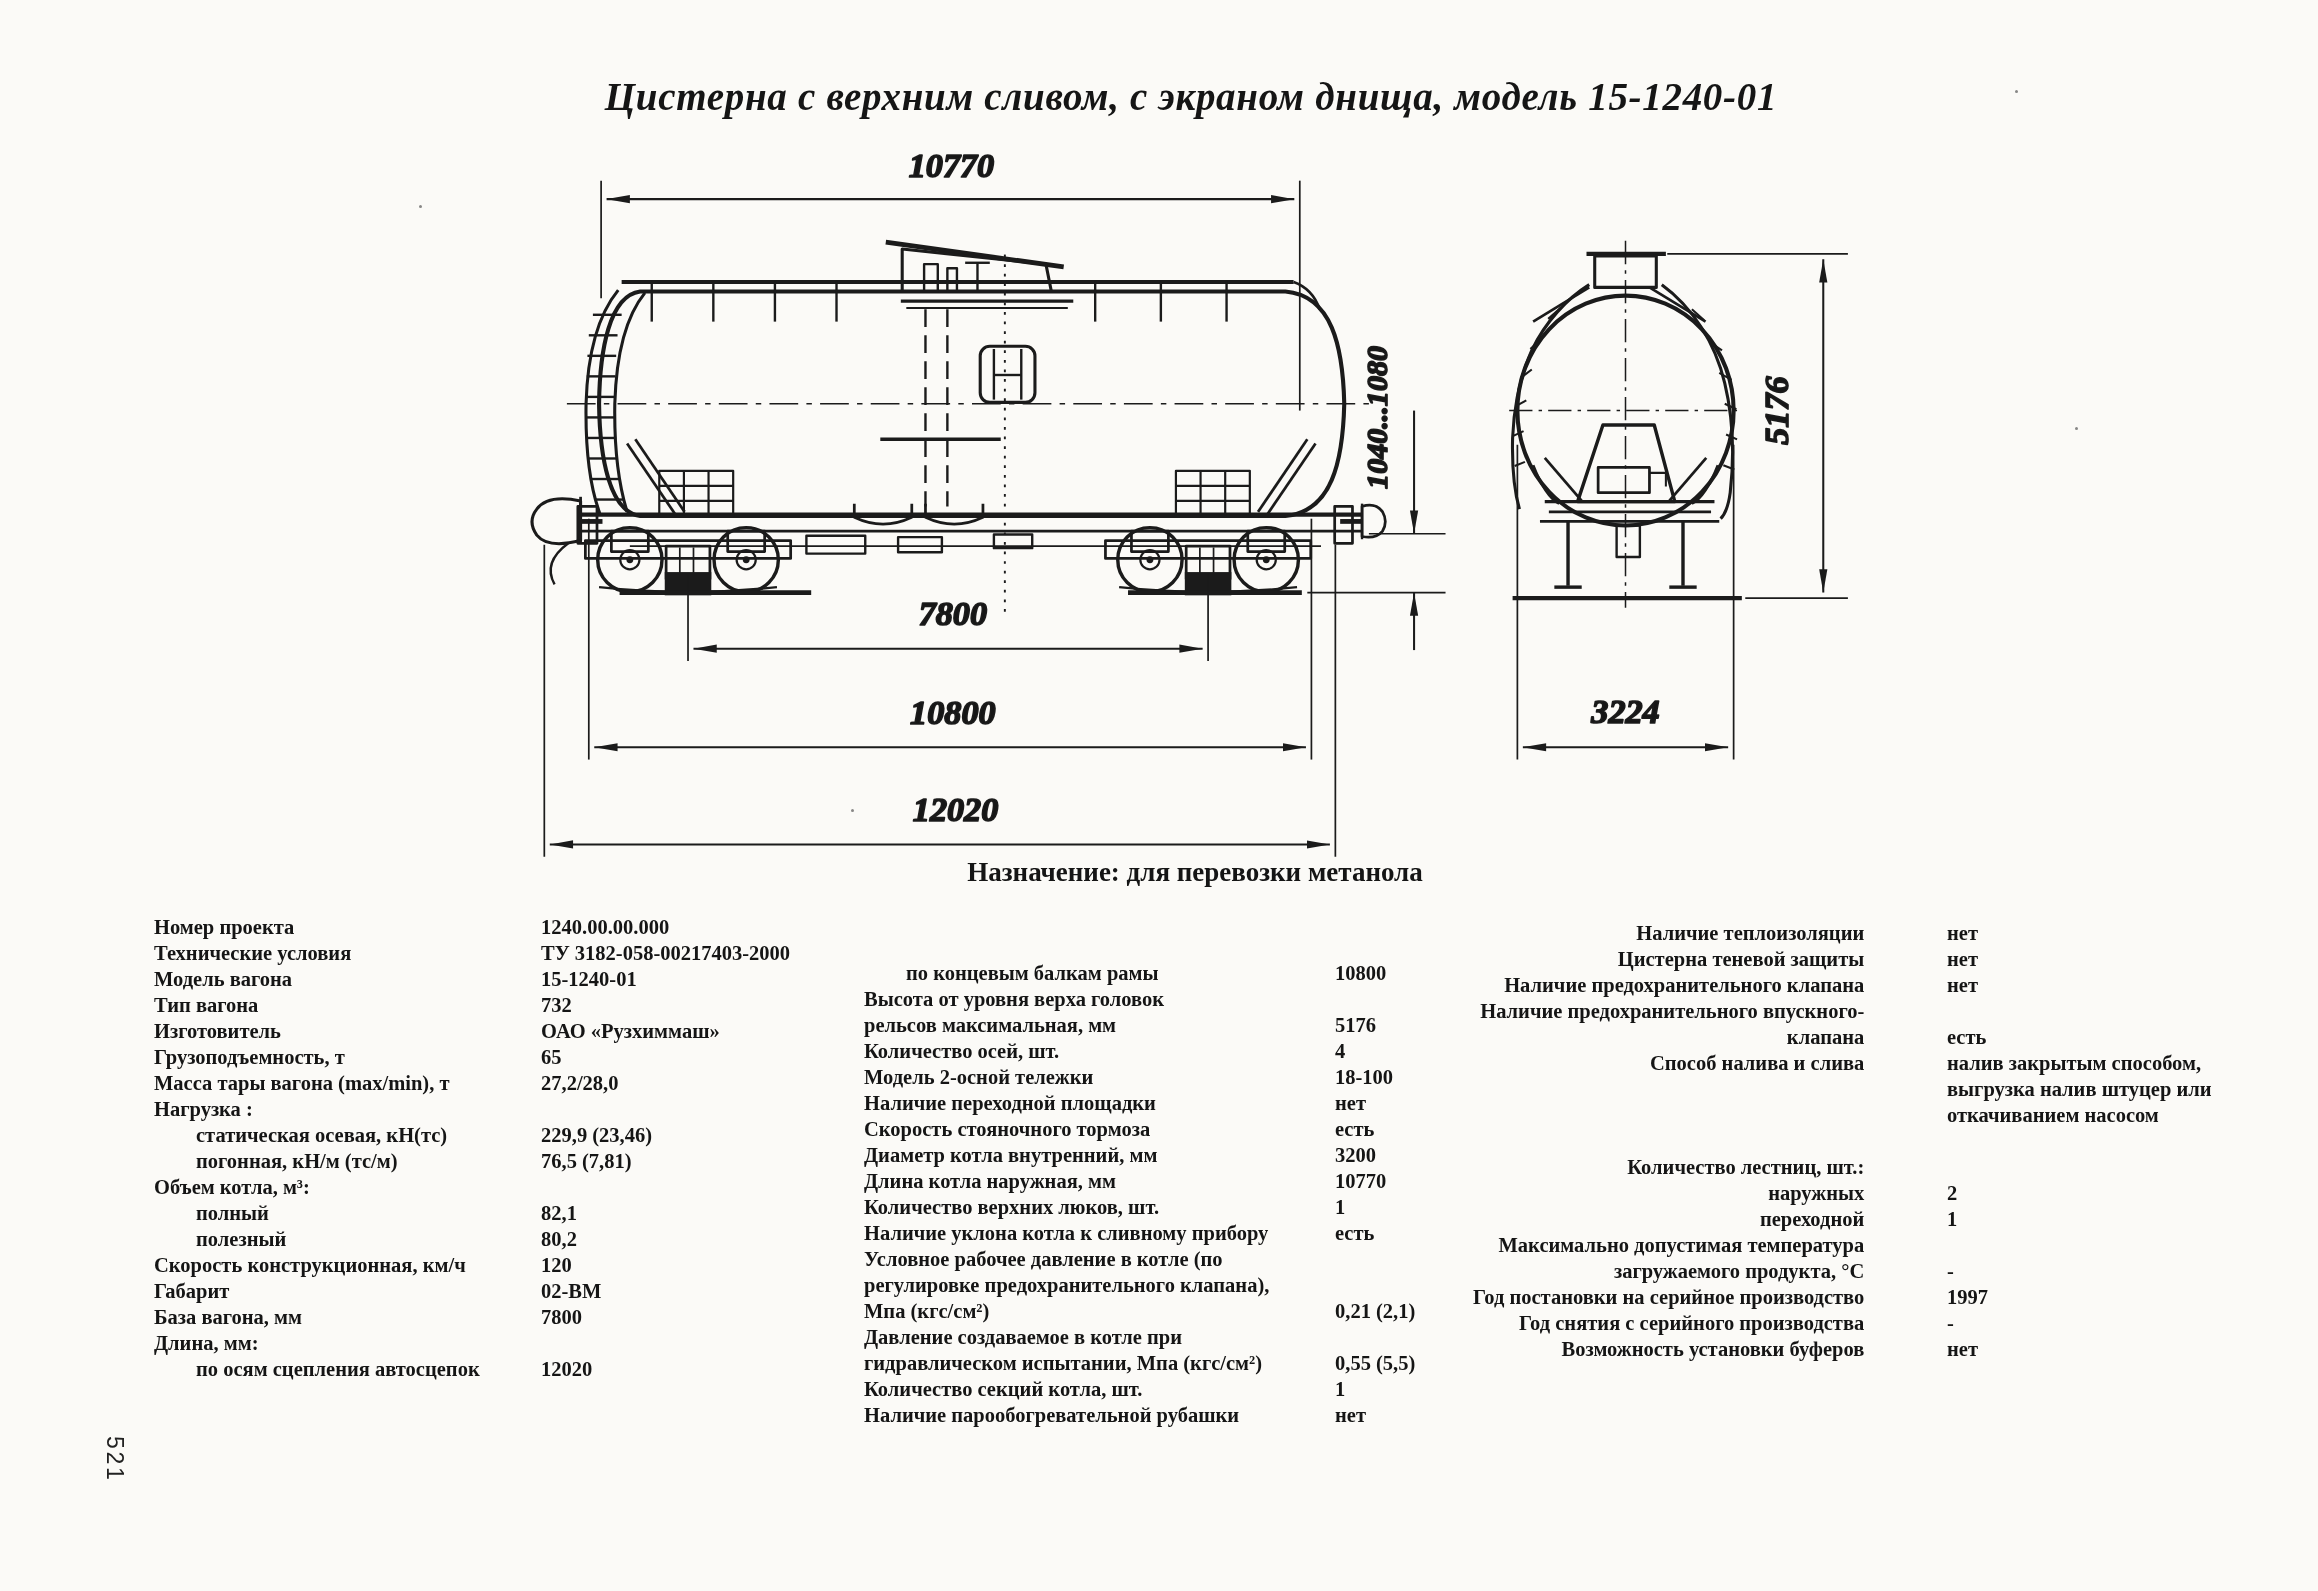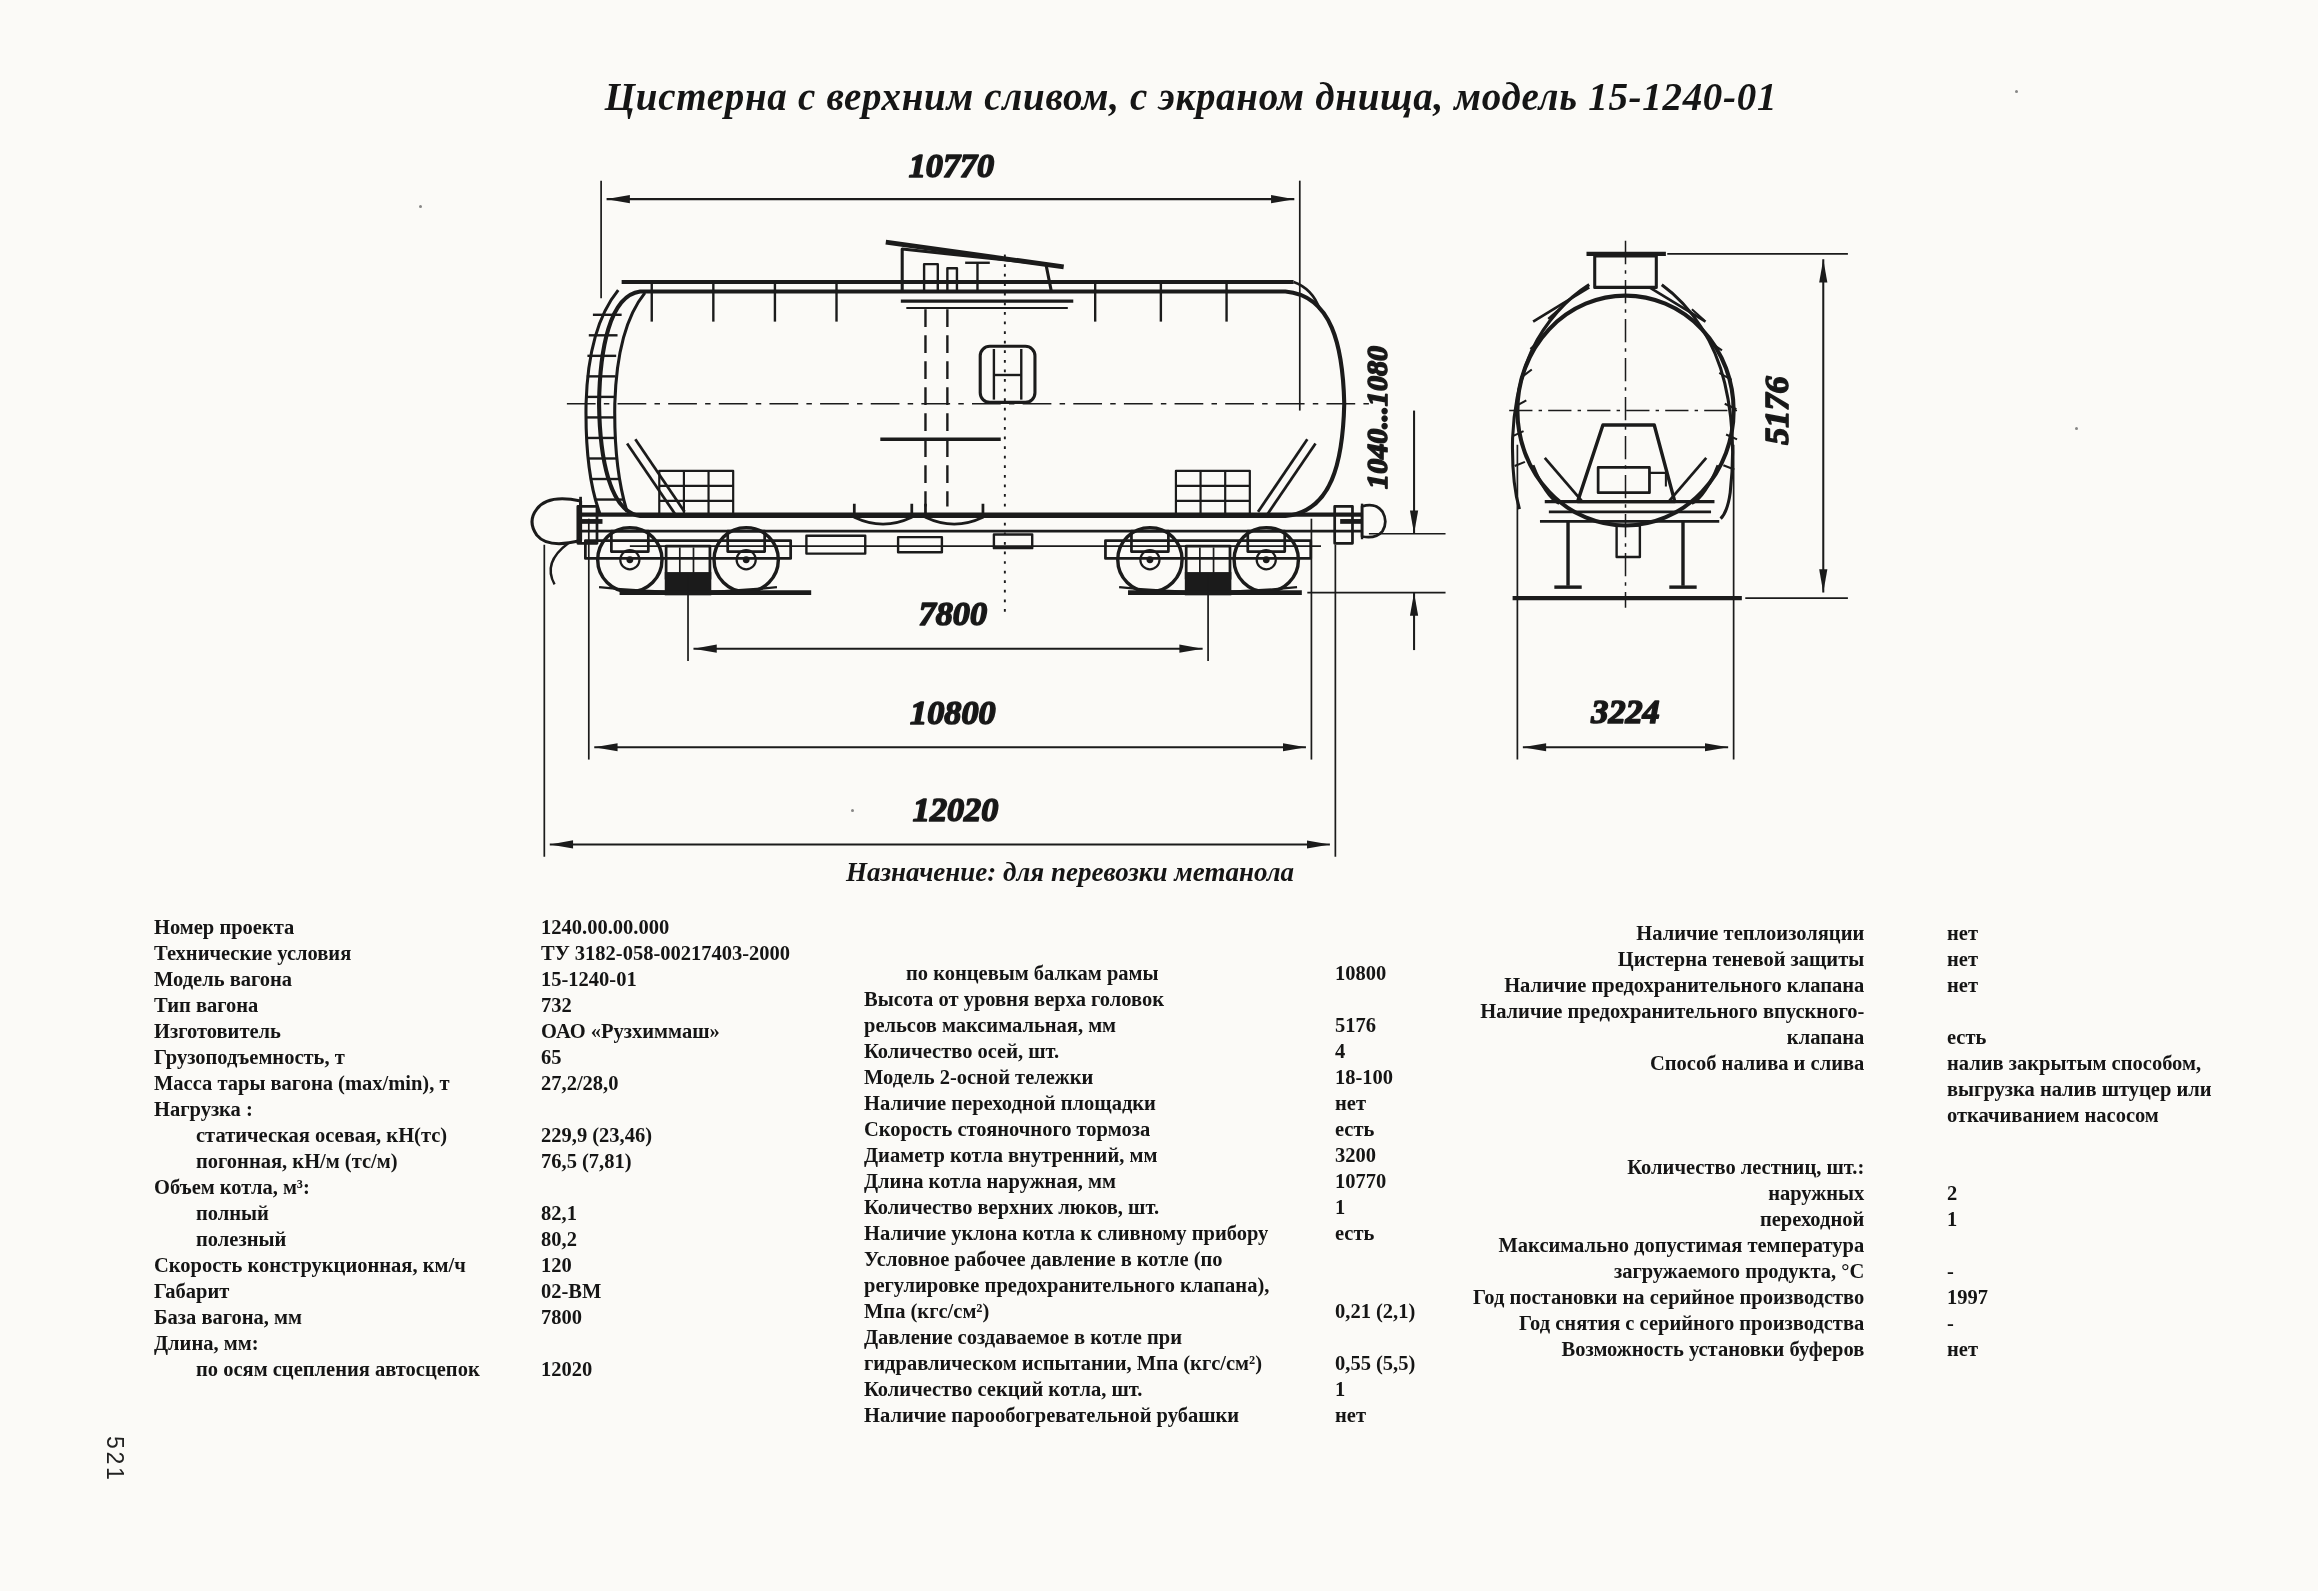--- a/index.html
+++ b/index.html
@@ -1,21 +1,21 @@
 <!DOCTYPE html>
 <html style="font-size:11px"><head>
 <meta charset="utf-8">
 <style>
   html,body{margin:0;padding:0;background:#d9d9d6;}
   .page{position:relative;width:2319px;height:1591px;background:#fbfaf7;overflow:hidden;
         font-family:"Liberation Serif",serif;color:#151515;}
   .title{position:absolute;left:493px;top:74px;width:1396px;text-align:center;
          font-size:39px;font-weight:bold;font-style:italic;letter-spacing:0.7px;white-space:nowrap;}
-  .caption{position:absolute;left:846px;top:857px;width:698px;
-           font-size:27px;font-weight:bold;font-style:italic;white-space:nowrap;}
+  .caption{position:absolute;left:846px;top:857px;width:698px;text-align:center;
+           font-size:27px;font-weight:bold;white-space:nowrap;}
   .drawing{position:absolute;left:0;top:0;width:2319px;height:1591px;}
   .dim-label{font-family:"Liberation Serif",serif;font-style:italic;font-weight:bold;
              font-size:50px;fill:#161616;text-anchor:middle;}
   .dim-label.small{font-size:44px;}
   .spec-col{position:absolute;font-size:20.5px;font-weight:bold;line-height:26px;}
   .spec-row{position:relative;height:26px;white-space:nowrap;}
   .spec-row .val{position:absolute;top:0;left:var(--valx);}
   .col1{left:154px;top:914px;--valx:387px;}
   .col2{left:864px;top:960px;--valx:471px;}
   .col3{left:1473px;top:920px;text-align:right;--valx:474px;}

